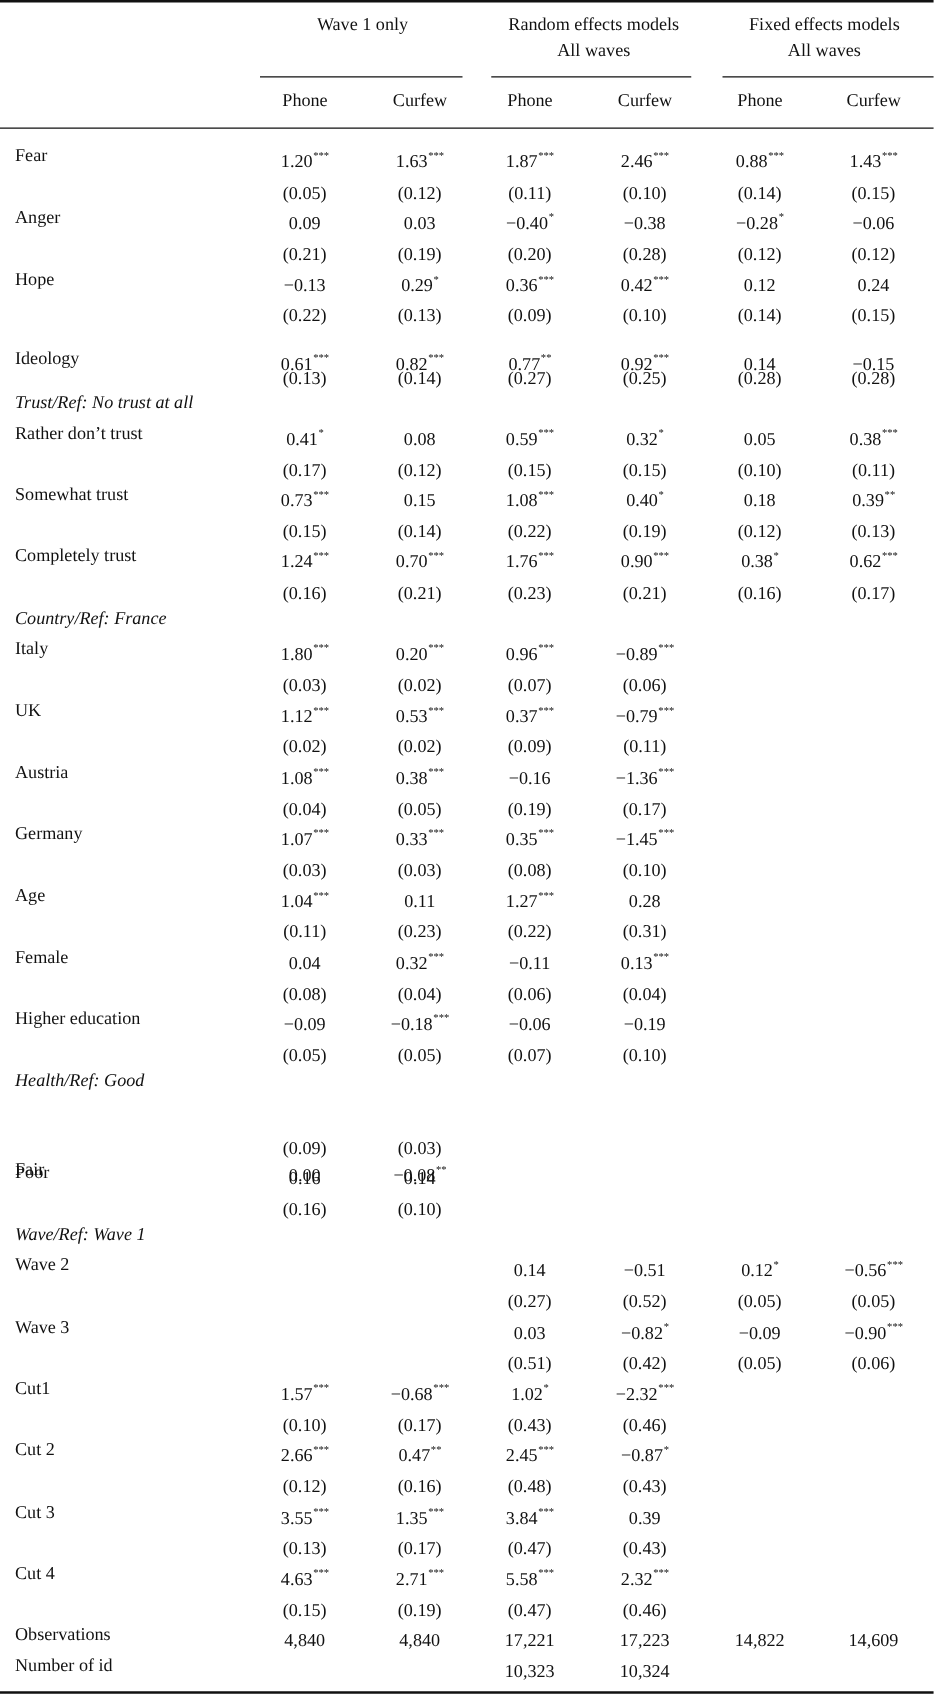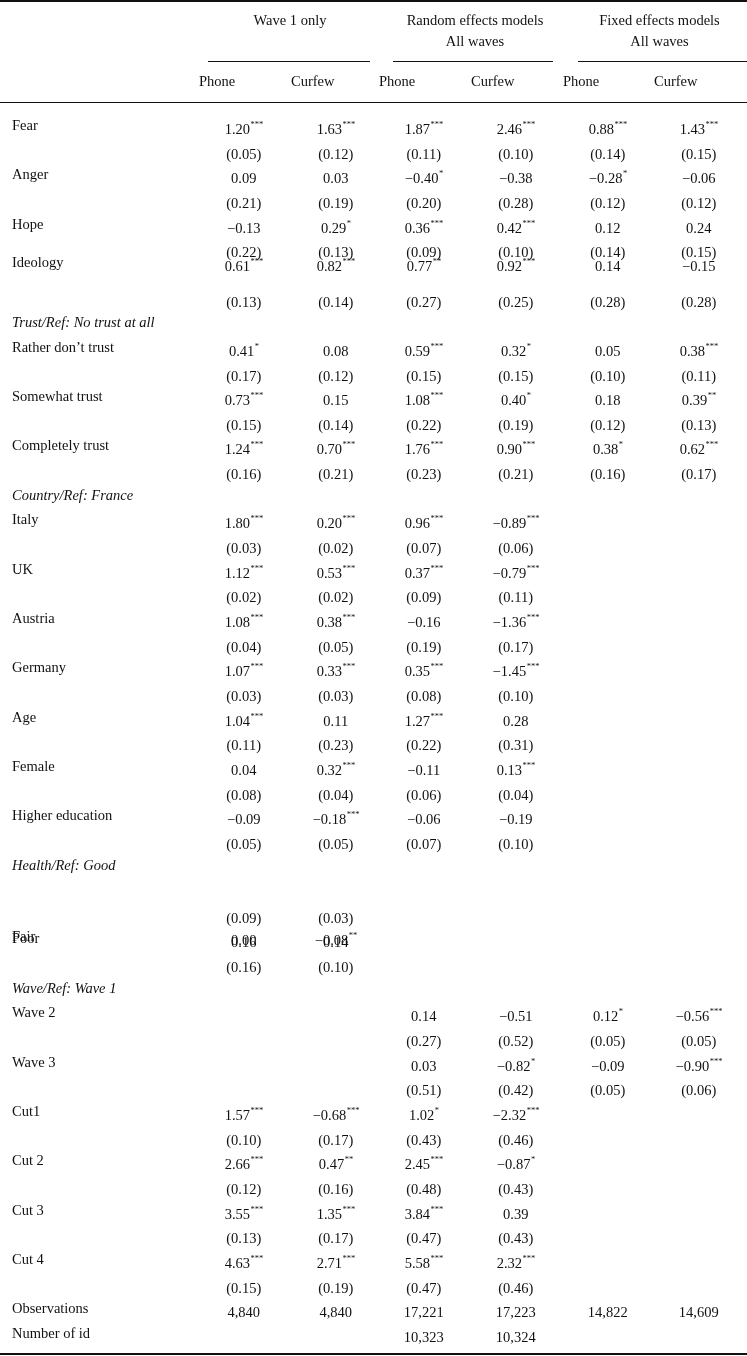--- a/index.html
+++ b/index.html
@@ -7,21 +7,21 @@
     width: 747px; height: 1356px; position: relative; overflow: hidden;
     font-family: "Liberation Serif", "DejaVu Serif", serif;
     color: #111; font-size: 14.5px;
   }
   .rule { position: absolute; left: 0; width: 747px; background: #111; }
   .rule.top { top: 0; height: 1.5px; }
   .rule.mid { top: 102px; height: 1.3px; }
   .rule.bot { top: 1353px; height: 1.5px; }
   .subrule { position: absolute; top: 61px; height: 1px; background: #111; }
   .grp { position: absolute; text-align: center; line-height: 21px; font-size: 14.5px; }
-  .colh { position: absolute; top: 71px; width: 90px; text-align: left; line-height: 20px; }
+  .colh { position: absolute; top: 71px; width: 90px; text-align: center; line-height: 20px; }
   .row { position: absolute; left: 0; width: 747px; height: 24.6px; line-height: 24.6px; }
   .label { position: absolute; left: 12px; white-space: nowrap; }
   .label.section { font-style: italic; }
   .cell { position: absolute; width: 90px; text-align: center; white-space: nowrap; }
   .cell sup { font-size: 8.5px; position: relative; top: -1px; margin-left: 0.5px; }
   .c0 { left: 199px; } .c1 { left: 291px; } .c2 { left: 379px; }
   .c3 { left: 471px; } .c4 { left: 563px; } .c5 { left: 654px; }
 </style>
 </head>
 <body>
@@ -102,21 +102,21 @@
     </div>
     <div class="row" style="top: 236.25px;">
       <span class="label"></span>
       <span class="cell c0"><span>(0.22)</span><sup></sup></span>
       <span class="cell c1"><span>(0.13)</span><sup></sup></span>
       <span class="cell c2"><span>(0.09)</span><sup></sup></span>
       <span class="cell c3"><span>(0.10)</span><sup></sup></span>
       <span class="cell c4"><span>(0.14)</span><sup></sup></span>
       <span class="cell c5"><span>(0.15)</span><sup></sup></span>
     </div>
-    <div class="row" style="top: 250px;">
+    <div class="row" style="top: 275px;">
       <span class="label">Ideology</span>
       <span class="cell c0"><span>0.61</span><sup>***</sup></span>
       <span class="cell c1"><span>0.82</span><sup>***</sup></span>
       <span class="cell c2"><span>0.77</span><sup>**</sup></span>
       <span class="cell c3"><span>0.92</span><sup>***</sup></span>
       <span class="cell c4"><span>0.14</span><sup></sup></span>
       <span class="cell c5"><span>−0.15</span><sup></sup></span>
     </div>
     <div class="row" style="top: 285.55px;">
       <span class="label"></span>

